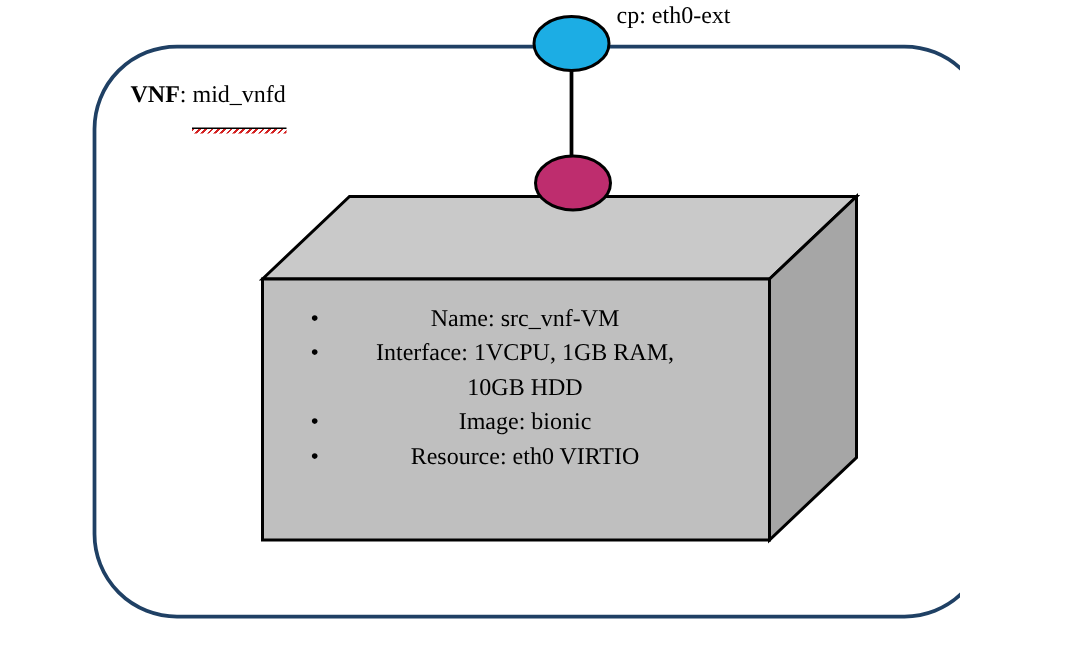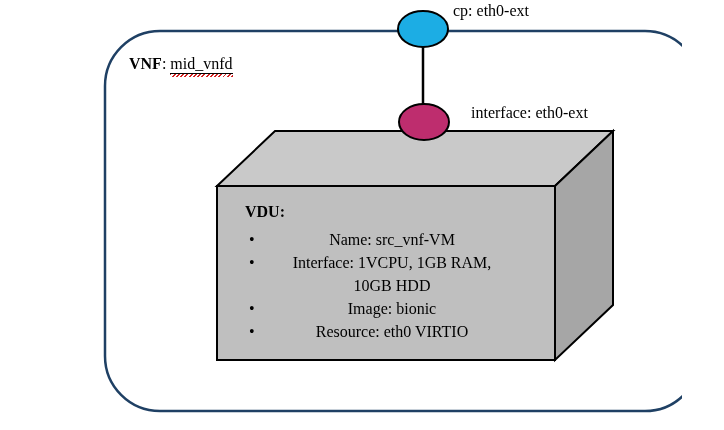--- a/index.html
+++ b/index.html
@@ -7,37 +7,36 @@
     width: 724px; height: 430px;
     background: #ffffff;
     font-family: "Liberation Serif", serif;
     color: #000;
   }
   .canvas {
     position: relative;
     width: 640px; height: 430px;
     background: #ffffff;
     overflow: hidden;
-    margin-left: 42px;
   }
   .canvas svg { position: absolute; left: 0; top: 0; }
 
   .label {
     position: absolute;
     font-size: 16px;
     line-height: 18px;
     white-space: nowrap;
   }
   .cp-label { left: 411px; top: 2px; }
   .vnf-label { left: 87px; top: 55px; }
   .vnf-bold { font-weight: bold; font-family: Liberation Serif, serif; }
   .vnf-name {
     position: relative;
     border-bottom: 1px solid #000;
-    padding-bottom: 1px;
+    padding-bottom: 13px;
   }
   .vnf-name::after {
     content: "";
     position: absolute;
     left: 0; right: 0; bottom: -4px; height: 3px;
     background: repeating-linear-gradient(135deg, #d42222 0 1.3px, transparent 1.3px 3px);
   }
   .interface-label { left: 429px; top: 104px; }
 
   .vdu-block {
@@ -68,24 +67,22 @@
     <polygon points="513,186 571,131 571,305 513,360" stroke="#000000" stroke-width="2" fill="#a6a6a6"></polygon>
     <rect x="175" y="186" width="338" height="174" stroke="#000000" stroke-width="2" fill="#bfbfbf"></rect>
     <ellipse cx="381" cy="29" rx="25" ry="18" stroke="#000000" stroke-width="2" fill="#1cade4"></ellipse>
     <ellipse cx="382" cy="122" rx="25" ry="18" stroke="#000000" stroke-width="2" fill="#be2d6e"></ellipse>
   </svg>
 
   <div class="label cp-label">cp: eth0-ext</div>
 
   <div class="label vnf-label"><span class="vnf-bold">VNF</span><span>: </span><span class="vnf-name">mid_vnfd</span></div>
 
-  <div class="label interface-label">interface: eth0-ext</div>
 
   <div class="vdu-block">
-    <div class="vdu-title">VDU:</div>
     <ul class="vdu-list">
       <li>
           <span class="bullet">•</span>
           <span class="item-text">Name: src_vnf-VM</span>
         </li>
       <li>
           <span class="bullet">•</span>
           <span class="item-text">Interface: 1VCPU, 1GB RAM,
 10GB HDD</span>
         </li>

